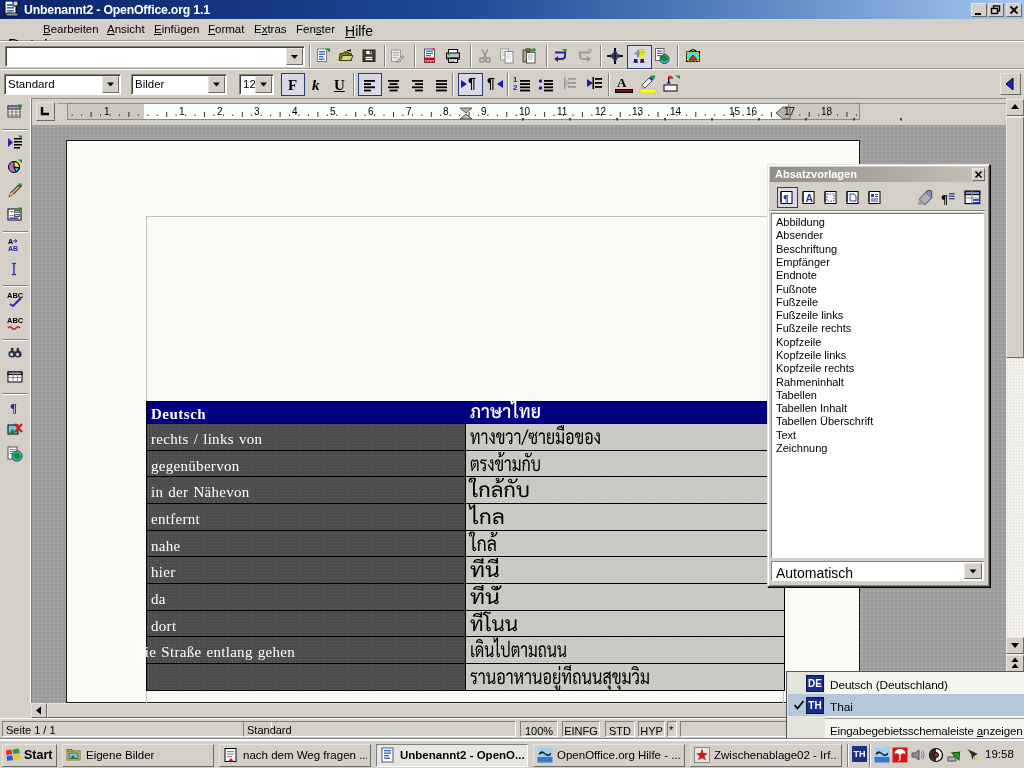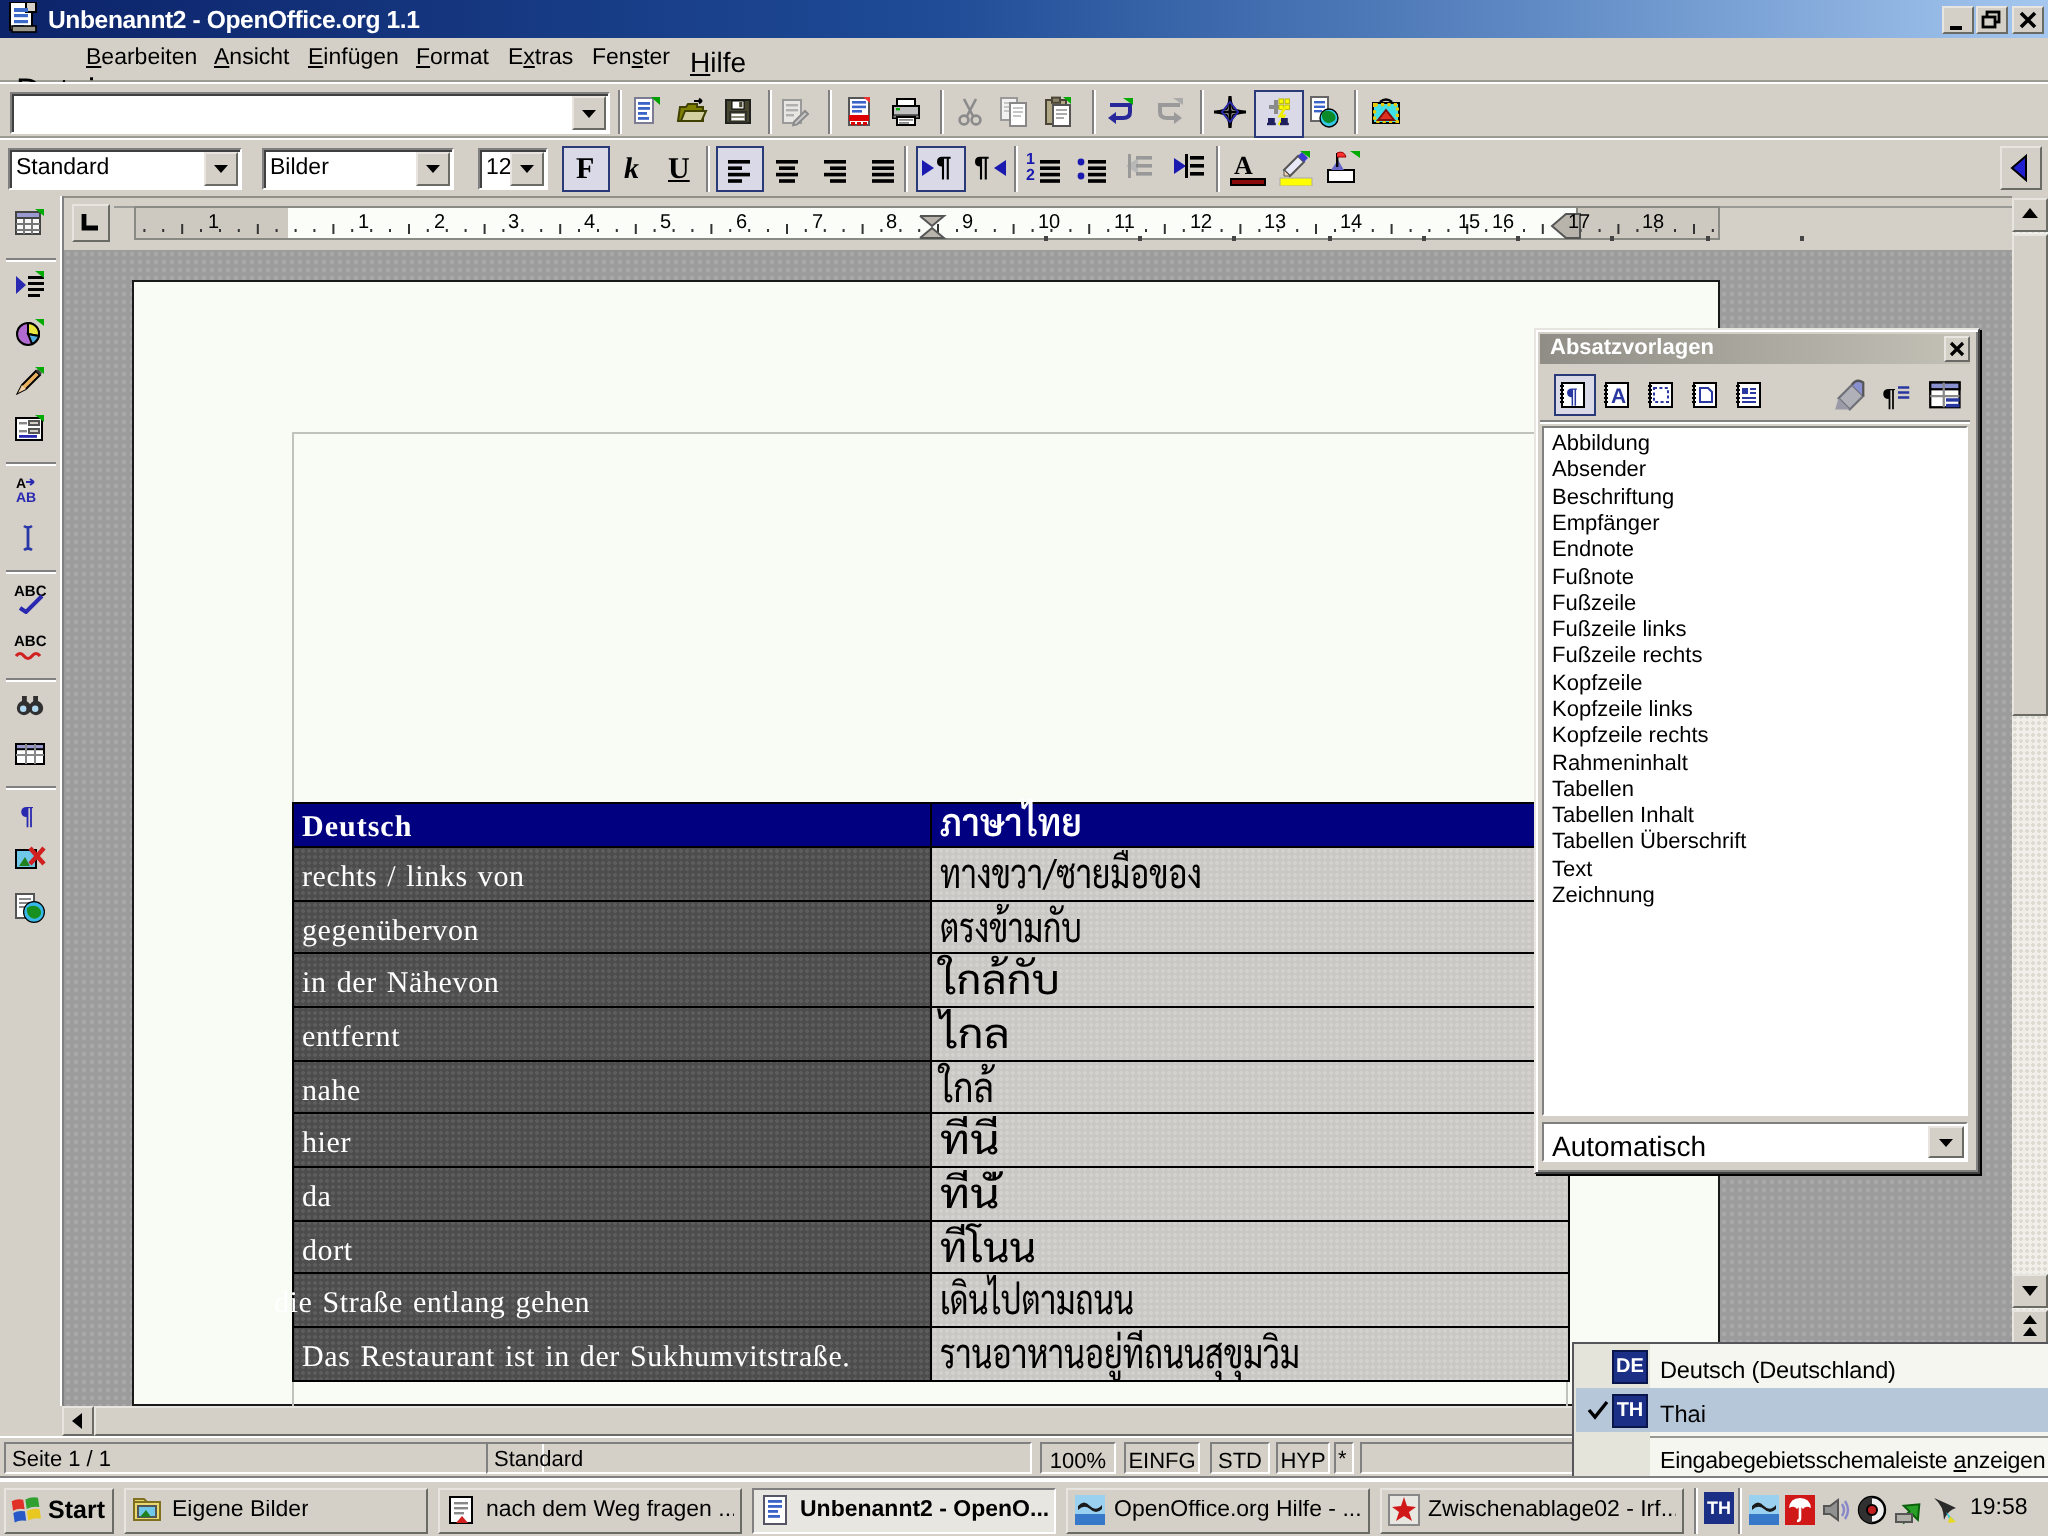--- a/index.html
+++ b/index.html
@@ -619,21 +619,20 @@
       </svg>
     </div>
     <div class="abs" style="left:115px;top:511.2px;width:637px;height:1px;background:#000"></div>
     <span class="abs txt" style="left:105px;top:519px;font:15px 'Liberation Serif',serif;color:#fff;letter-spacing:0.3px;word-spacing:1px">die Straße entlang gehen</span>
     <div class="abs" style="left:438px;top:514px">
       <svg width="98" height="24" viewBox="0 0 98 24" style="overflow:visible">
         <path transform="translate(0,18)" fill="#000000" d="M4.6 -1.8Q4.6 -0.9 4.1 -0.4Q3.7 0.2 2.9 0.2Q2.2 0.2 1.7 -0.4Q1.2 -1 1.2 -1.9V-11.5H2.6V-3.8Q2.8 -3.9 3 -3.9Q3.7 -3.9 4.2 -3.3Q4.6 -2.7 4.6 -1.8ZM3.7 -1.8Q3.7 -2.2 3.5 -2.5Q3.3 -2.8 3 -2.8Q2.7 -2.8 2.5 -2.5Q2.3 -2.2 2.3 -1.8Q2.3 -1.4 2.5 -1.2Q2.7 -0.9 3 -0.9Q3.3 -0.9 3.5 -1.2Q3.7 -1.4 3.7 -1.8Z M13.1 -7.7V0H11.7V-7.5Q11.7 -8.9 11.1 -9.6Q10.5 -10.3 9.4 -10.3Q8.6 -10.3 8 -9.9Q7.5 -9.5 7.2 -8.9Q6.9 -8.3 6.9 -7.6Q6.9 -7.2 7 -6.7Q7.1 -6.1 7.2 -5.3Q7.4 -4.5 7.5 -4Q7.5 -3.5 7.5 -3.1V-2.7Q7.9 -3.3 8.8 -4.3L9.1 -4.7Q8.6 -4.8 8.3 -5.3Q7.9 -5.8 7.9 -6.5Q7.9 -7.2 8.3 -7.7Q8.7 -8.2 9.4 -8.2Q10 -8.2 10.4 -7.7Q10.8 -7.2 10.8 -6.4Q10.8 -5.6 10.4 -5Q10.1 -4.3 9.3 -3.4Q8.5 -2.4 8.1 -1.6Q7.7 -0.9 7.6 0H6.3V-2.8Q6.3 -3.2 6 -4.8Q5.8 -5.7 5.7 -6.4Q5.6 -7.1 5.6 -7.6Q5.6 -8.8 6 -9.7Q6.5 -10.6 7.3 -11.2Q8.2 -11.7 9.4 -11.7Q11.1 -11.7 12.1 -10.6Q13.1 -9.6 13.1 -7.7ZM9.4 -5.6Q9.7 -5.6 9.9 -5.8Q10 -6.1 10 -6.5Q10 -6.8 9.9 -7.1Q9.7 -7.3 9.4 -7.3Q9.1 -7.3 8.9 -7.1Q8.7 -6.8 8.7 -6.5Q8.7 -6.1 8.9 -5.8Q9.1 -5.6 9.4 -5.6Z M7.6 -14.4Q6.7 -14.4 6 -14.3Q6.1 -16 7 -16.9Q7.9 -17.9 9.4 -17.9Q11 -17.9 12 -16.7Q13 -15.5 13.2 -13.2Q12 -13.8 10.5 -14.1Q9 -14.4 7.6 -14.4ZM9.4 -16.8Q8.6 -16.8 8 -16.4Q7.5 -16 7.3 -15.4Q7.6 -15.4 8.2 -15.4Q9.2 -15.4 10.2 -15.2Q11.2 -15 12 -14.7Q11.6 -15.7 10.9 -16.3Q10.3 -16.8 9.4 -16.8Z M23.6 -1.9Q23.6 -1 23.1 -0.4Q22.6 0.2 21.9 0.2Q21.2 0.2 20.7 -0.4Q20.3 -1 20.3 -1.9V-2Q19.6 -1.6 19 -1.1Q18.4 -0.6 18.1 0H16.7V-7.7Q16.4 -7.6 16.2 -7.6Q15.5 -7.6 15.1 -8.2Q14.6 -8.8 14.6 -9.7Q14.6 -10.6 15.1 -11.2Q15.5 -11.7 16.3 -11.7Q17 -11.7 17.5 -11.1Q18 -10.5 18 -9.6V-1.7Q18.4 -2.3 19.7 -3.1Q20.6 -3.6 21 -4Q21.5 -4.3 21.6 -4.7Q21.8 -5.1 21.8 -5.7V-11.5H23.1V-5.6Q23.1 -5 23 -4.5Q22.8 -4 22.5 -3.7Q23 -3.5 23.3 -3Q23.6 -2.5 23.6 -1.9ZM16.2 -8.7Q16.5 -8.7 16.7 -9Q17 -9.3 17 -9.7Q17 -10.1 16.7 -10.4Q16.5 -10.6 16.2 -10.6Q15.9 -10.6 15.7 -10.4Q15.5 -10.1 15.5 -9.7Q15.5 -9.3 15.7 -9Q15.9 -8.7 16.2 -8.7ZM22.6 -1.8Q22.6 -2.2 22.4 -2.5Q22.2 -2.8 21.9 -2.8Q21.6 -2.8 21.4 -2.5Q21.2 -2.2 21.2 -1.8Q21.2 -1.4 21.4 -1.2Q21.6 -0.9 21.9 -0.9Q22.2 -0.9 22.4 -1.2Q22.6 -1.4 22.6 -1.8Z M30.1 -1.8Q30.1 -0.9 29.6 -0.4Q29.1 0.2 28.4 0.2Q27.6 0.2 27.2 -0.4Q26.7 -1 26.7 -1.9V-17.4L24.9 -14.3L23.9 -14.8Q23.8 -16.5 23.3 -19.8H24.3Q24.7 -17.8 24.8 -16L26.8 -19.5H28V-3.8Q28.3 -3.9 28.5 -3.9Q29.2 -3.9 29.6 -3.3Q30.1 -2.7 30.1 -1.8ZM29.2 -1.8Q29.2 -2.2 29 -2.5Q28.8 -2.8 28.5 -2.8Q28.1 -2.8 27.9 -2.5Q27.7 -2.2 27.7 -1.8Q27.7 -1.4 27.9 -1.2Q28.1 -0.9 28.5 -0.9Q28.8 -0.9 29 -1.2Q29.2 -1.4 29.2 -1.8Z M39.6 -16.3V-2.5Q39.6 -1.2 38.7 -0.5Q37.8 0.2 36.2 0.2Q34.7 0.2 33.8 -0.5Q32.9 -1.2 32.9 -2.5V-7.7Q32.6 -7.6 32.4 -7.6Q31.7 -7.6 31.3 -8.2Q30.8 -8.8 30.8 -9.7Q30.8 -10.6 31.3 -11.2Q31.8 -11.7 32.5 -11.7Q33.2 -11.7 33.7 -11.1Q34.2 -10.5 34.2 -9.6V-2.7Q34.2 -2 34.8 -1.6Q35.3 -1.2 36.2 -1.2Q37.2 -1.2 37.7 -1.6Q38.3 -2 38.3 -2.7V-16.3ZM32.4 -8.7Q32.8 -8.7 33 -9Q33.2 -9.3 33.2 -9.7Q33.2 -10.1 33 -10.4Q32.8 -10.6 32.4 -10.6Q32.1 -10.6 31.9 -10.4Q31.7 -10.1 31.7 -9.7Q31.7 -9.3 31.9 -9Q32.1 -8.7 32.4 -8.7Z M49.2 -7.7V0H47.9V-7.7Q47.9 -8.6 47.7 -9.3Q47.5 -9.9 47 -10.3L45.4 -8.8L43.7 -10.3Q43.2 -9.9 43 -9.2Q42.8 -8.6 42.8 -7.6Q42.8 -7.1 42.8 -6.6Q42.9 -6.1 43.1 -5.3Q43.3 -4.5 43.4 -4Q43.4 -3.5 43.4 -3.1V-2.4Q43.7 -2.8 44 -3.2Q44.4 -3.6 45.1 -4.5Q44.6 -4.5 44.3 -5Q43.9 -5.5 43.9 -6.2Q43.9 -6.9 44.3 -7.4Q44.7 -7.9 45.4 -7.9Q46 -7.9 46.4 -7.4Q46.8 -6.9 46.8 -6.1Q46.8 -5.4 46.4 -4.7Q46 -4.1 45.3 -3.2Q44.4 -2.3 44 -1.6Q43.6 -0.9 43.5 0H42.2V-2.8Q42.2 -3.2 41.9 -4.7Q41.7 -5.7 41.6 -6.3Q41.5 -7 41.5 -7.6Q41.5 -9.2 42.1 -10.3Q42.7 -11.4 43.9 -11.7L45.4 -10.2L46.9 -11.7Q48 -11.5 48.6 -10.4Q49.2 -9.3 49.2 -7.7ZM45.4 -5.3Q45.7 -5.3 45.8 -5.5Q46 -5.8 46 -6.2Q46 -6.5 45.8 -6.8Q45.7 -7 45.4 -7Q45.1 -7 44.9 -6.8Q44.7 -6.5 44.7 -6.2Q44.7 -5.8 44.9 -5.5Q45.1 -5.3 45.4 -5.3Z M55.5 -8.5Q55.5 -9.4 55.1 -9.8Q54.6 -10.3 53.9 -10.3Q53.1 -10.3 52.6 -9.8Q52.2 -9.2 52.2 -8.3H50.8Q50.8 -9.9 51.7 -10.8Q52.5 -11.7 53.9 -11.7Q55.3 -11.7 56.1 -10.9Q56.9 -10 56.9 -8.6V0H55.5Z M66.6 -11.5V0H65.3Q64.6 -0.8 63.8 -1.4Q62.9 -1.9 62.2 -2.2Q62.2 -2.1 62.2 -2Q62.2 -1 61.7 -0.4Q61.2 0.2 60.4 0.2Q59.7 0.2 59.2 -0.4Q58.7 -1 58.7 -2Q58.7 -2.9 59.2 -3.5Q59.7 -4.1 60.5 -4.1Q60.6 -4.1 60.6 -4.1V-7.7Q60.4 -7.6 60.2 -7.6Q59.5 -7.6 59.1 -8.2Q58.6 -8.8 58.6 -9.7Q58.6 -10.6 59.1 -11.2Q59.5 -11.7 60.3 -11.7Q61 -11.7 61.5 -11.1Q62 -10.5 62 -9.6V-3.8Q62.9 -3.4 63.7 -2.9Q64.6 -2.4 65.2 -1.8V-11.5ZM60.2 -8.7Q60.5 -8.7 60.7 -9Q61 -9.3 61 -9.7Q61 -10.1 60.7 -10.4Q60.5 -10.6 60.2 -10.6Q59.9 -10.6 59.7 -10.4Q59.5 -10.1 59.5 -9.7Q59.5 -9.3 59.7 -9Q59.9 -8.7 60.2 -8.7ZM61.2 -1.9Q61.2 -2.4 61 -2.6Q60.7 -2.9 60.4 -2.9Q60.1 -2.9 59.8 -2.6Q59.6 -2.4 59.6 -1.9Q59.6 -1.5 59.8 -1.2Q60.1 -1 60.4 -1Q60.7 -1 61 -1.2Q61.2 -1.5 61.2 -1.9Z M75.7 -7.7V0H74.4V-7.5Q74.4 -8.8 73.8 -9.6Q73.2 -10.3 72.1 -10.3Q71.3 -10.3 70.6 -9.8Q70 -9.4 69.7 -8.5Q70.3 -8.4 70.8 -8.2Q71.3 -7.9 71.6 -7.5V-7.2Q71 -6.9 70.6 -6.4Q70.3 -5.8 70.3 -5.1V-3.7Q70.6 -3.8 70.7 -3.8Q71.4 -3.8 71.9 -3.3Q72.3 -2.7 72.3 -1.8Q72.3 -0.9 71.9 -0.4Q71.4 0.2 70.7 0.2Q69.9 0.2 69.4 -0.4Q68.9 -1 68.9 -1.9V-5Q68.9 -5.8 69.2 -6.4Q69.5 -7 70.1 -7.3Q69.5 -7.6 68.4 -7.6Q68.5 -8.8 69 -9.8Q69.5 -10.7 70.3 -11.2Q71.1 -11.7 72.2 -11.7Q73.8 -11.7 74.8 -10.6Q75.7 -9.5 75.7 -7.7ZM70.7 -2.7Q70.4 -2.7 70.2 -2.5Q70 -2.2 70 -1.8Q70 -1.4 70.2 -1.1Q70.4 -0.9 70.7 -0.9Q71 -0.9 71.2 -1.1Q71.5 -1.4 71.5 -1.8Q71.5 -2.2 71.2 -2.5Q71 -2.7 70.7 -2.7Z M86.2 -1.9Q86.2 -1 85.7 -0.4Q85.3 0.2 84.5 0.2Q83.8 0.2 83.4 -0.4Q82.9 -1 82.9 -1.9V-2Q82.3 -1.6 81.7 -1.1Q81.1 -0.6 80.7 0H79.3V-7.7Q79.1 -7.6 78.8 -7.6Q78.2 -7.6 77.7 -8.2Q77.3 -8.8 77.3 -9.7Q77.3 -10.6 77.7 -11.2Q78.2 -11.7 78.9 -11.7Q79.7 -11.7 80.2 -11.1Q80.6 -10.5 80.6 -9.6V-1.7Q81.1 -2.3 82.4 -3.1Q83.3 -3.6 83.7 -4Q84.1 -4.3 84.3 -4.7Q84.4 -5.1 84.4 -5.7V-11.5H85.8V-5.6Q85.8 -5 85.6 -4.5Q85.5 -4 85.2 -3.7Q85.7 -3.5 85.9 -3Q86.2 -2.5 86.2 -1.9ZM78.9 -8.7Q79.2 -8.7 79.4 -9Q79.6 -9.3 79.6 -9.7Q79.6 -10.1 79.4 -10.4Q79.2 -10.6 78.9 -10.6Q78.5 -10.6 78.3 -10.4Q78.1 -10.1 78.1 -9.7Q78.1 -9.3 78.3 -9Q78.5 -8.7 78.9 -8.7ZM85.3 -1.8Q85.3 -2.2 85.1 -2.5Q84.9 -2.8 84.5 -2.8Q84.2 -2.8 84 -2.5Q83.8 -2.2 83.8 -1.8Q83.8 -1.4 84 -1.2Q84.2 -0.9 84.5 -0.9Q84.9 -0.9 85.1 -1.2Q85.3 -1.4 85.3 -1.8Z M96.3 -1.9Q96.3 -1 95.8 -0.4Q95.3 0.2 94.6 0.2Q93.9 0.2 93.4 -0.4Q93 -1 93 -1.9V-2Q92.3 -1.6 91.7 -1.1Q91.1 -0.6 90.8 0H89.4V-7.7Q89.1 -7.6 88.9 -7.6Q88.2 -7.6 87.8 -8.2Q87.3 -8.8 87.3 -9.7Q87.3 -10.6 87.8 -11.2Q88.3 -11.7 89 -11.7Q89.7 -11.7 90.2 -11.1Q90.7 -10.5 90.7 -9.6V-1.7Q91.1 -2.3 92.5 -3.1Q93.3 -3.6 93.7 -4Q94.2 -4.3 94.3 -4.7Q94.5 -5.1 94.5 -5.7V-11.5H95.8V-5.6Q95.8 -5 95.7 -4.5Q95.5 -4 95.2 -3.7Q95.7 -3.5 96 -3Q96.3 -2.5 96.3 -1.9ZM88.9 -8.7Q89.2 -8.7 89.5 -9Q89.7 -9.3 89.7 -9.7Q89.7 -10.1 89.5 -10.4Q89.2 -10.6 88.9 -10.6Q88.6 -10.6 88.4 -10.4Q88.2 -10.1 88.2 -9.7Q88.2 -9.3 88.4 -9Q88.6 -8.7 88.9 -8.7ZM95.3 -1.8Q95.3 -2.2 95.1 -2.5Q94.9 -2.8 94.6 -2.8Q94.3 -2.8 94.1 -2.5Q93.9 -2.2 93.9 -1.8Q93.9 -1.4 94.1 -1.2Q94.3 -0.9 94.6 -0.9Q94.9 -0.9 95.1 -1.2Q95.3 -1.4 95.3 -1.8Z"></path>
       </svg>
     </div>
     <div class="abs" style="left:115px;top:537.9px;width:637px;height:1px;background:#000"></div>
-    <span class="abs txt" style="left:119px;top:546px;font:15px 'Liberation Serif',serif;color:#fff;letter-spacing:0.3px;word-spacing:1px">Das Restaurant ist in der Sukhumvitstraße.</span>
     <div class="abs" style="left:438px;top:541px">
       <svg width="181" height="24" viewBox="0 0 181 24" style="overflow:visible">
         <path transform="translate(0,18)" fill="#000000" d="M2 -9.1Q3.9 -8.9 5.1 -8.2Q6.4 -7.5 6.4 -6.4V-1.9Q6.4 -1 5.9 -0.4Q5.4 0.2 4.6 0.2Q3.9 0.2 3.4 -0.4Q2.9 -0.9 2.9 -1.8Q2.9 -2.7 3.4 -3.3Q3.8 -3.9 4.6 -3.9Q4.8 -3.9 5 -3.8V-6.2Q5 -6.8 3.8 -7.2Q2.6 -7.7 0.6 -8.1Q0.6 -9.8 1.2 -10.8Q1.8 -11.7 2.9 -11.7Q3.3 -11.7 3.7 -11.6Q4.1 -11.5 4.7 -11.3Q5.4 -11 5.7 -11Q5.8 -11 6 -11.2Q6.2 -11.4 6.2 -11.8L7.3 -11.4Q7.1 -10.6 6.7 -10.1Q6.3 -9.7 5.8 -9.7Q5.6 -9.7 5.3 -9.8Q4.9 -9.9 4.5 -10Q4.4 -10 3.9 -10.2Q3.4 -10.3 3.1 -10.3Q2.7 -10.3 2.4 -10Q2.1 -9.7 2 -9.1ZM5.3 -1.8Q5.3 -2.2 5.1 -2.5Q4.9 -2.8 4.6 -2.8Q4.2 -2.8 4 -2.5Q3.8 -2.2 3.8 -1.8Q3.8 -1.4 4 -1.2Q4.2 -0.9 4.6 -0.9Q4.9 -0.9 5.1 -1.2Q5.3 -1.4 5.3 -1.8Z M13.2 -8.5Q13.2 -9.4 12.8 -9.8Q12.3 -10.3 11.5 -10.3Q10.7 -10.3 10.2 -9.8Q9.8 -9.2 9.8 -8.3H8.4Q8.4 -9.9 9.2 -10.8Q10.1 -11.7 11.5 -11.7Q13 -11.7 13.8 -10.9Q14.6 -10 14.6 -8.6V0H13.2Z M25.5 -1.9Q25.5 -1 25 -0.4Q24.5 0.2 23.7 0.2Q23 0.2 22.5 -0.4Q22.1 -1 22.1 -1.9V-2Q21.4 -1.6 20.8 -1.1Q20.2 -0.6 19.8 0H18.3V-7.7Q18.1 -7.6 17.9 -7.6Q17.1 -7.6 16.7 -8.2Q16.2 -8.8 16.2 -9.7Q16.2 -10.6 16.7 -11.2Q17.2 -11.7 17.9 -11.7Q18.7 -11.7 19.2 -11.1Q19.7 -10.5 19.7 -9.6V-1.7Q20.2 -2.3 21.5 -3.1Q22.4 -3.6 22.9 -4Q23.3 -4.3 23.5 -4.7Q23.6 -5.1 23.6 -5.7V-11.5H25V-5.6Q25 -5 24.9 -4.5Q24.7 -4 24.4 -3.7Q24.9 -3.5 25.2 -3Q25.5 -2.5 25.5 -1.9ZM17.9 -8.7Q18.2 -8.7 18.4 -9Q18.6 -9.3 18.6 -9.7Q18.6 -10.1 18.4 -10.4Q18.2 -10.6 17.9 -10.6Q17.5 -10.6 17.3 -10.4Q17.1 -10.1 17.1 -9.7Q17.1 -9.3 17.3 -9Q17.5 -8.7 17.9 -8.7ZM24.5 -1.8Q24.5 -2.2 24.3 -2.5Q24.1 -2.8 23.7 -2.8Q23.4 -2.8 23.2 -2.5Q23 -2.2 23 -1.8Q23 -1.4 23.2 -1.2Q23.4 -0.9 23.7 -0.9Q24.1 -0.9 24.3 -1.2Q24.5 -1.4 24.5 -1.8Z M34.6 -8.3V-2.6Q34.6 -1.3 33.7 -0.6Q32.8 0.2 31.2 0.2Q29.6 0.2 28.7 -0.6Q27.8 -1.3 27.8 -2.6V-5.8Q27.8 -6.8 28.3 -7.3Q28.8 -7.9 29.6 -7.9Q30.3 -7.9 30.8 -7.4Q31.3 -6.8 31.3 -5.9Q31.3 -5 30.8 -4.5Q30.4 -3.9 29.7 -3.9Q29.4 -3.9 29.2 -4V-2.8Q29.2 -2 29.7 -1.6Q30.3 -1.2 31.2 -1.2Q32.2 -1.2 32.7 -1.6Q33.2 -2.1 33.2 -2.9V-8.3Q33.2 -9.2 32.6 -9.8Q31.9 -10.3 30.9 -10.3Q29.8 -10.3 29.1 -9.8Q28.4 -9.3 28.3 -8.4H26.9Q27.1 -9.9 28.1 -10.8Q29.2 -11.7 30.9 -11.7Q32.6 -11.7 33.6 -10.8Q34.6 -9.8 34.6 -8.3ZM28.9 -5.9Q28.9 -5.5 29.1 -5.3Q29.3 -5 29.6 -5Q30 -5 30.2 -5.3Q30.4 -5.5 30.4 -5.9Q30.4 -6.3 30.2 -6.6Q30 -6.8 29.6 -6.8Q29.3 -6.8 29.1 -6.6Q28.9 -6.3 28.9 -5.9Z M41.1 -8.5Q41.1 -9.4 40.7 -9.8Q40.2 -10.3 39.5 -10.3Q38.6 -10.3 38.2 -9.8Q37.7 -9.2 37.7 -8.3H36.3Q36.3 -9.9 37.2 -10.8Q38 -11.7 39.5 -11.7Q40.9 -11.7 41.7 -10.9Q42.5 -10 42.5 -8.6V0H41.1Z M52.5 -8Q52.9 -7.4 52.9 -6.3V0H51.5V-6.3Q51.5 -7.2 51.1 -7.2Q50.8 -7.2 50.4 -6.4L47.5 0H46.2V-7.7Q46 -7.6 45.8 -7.6Q45 -7.6 44.6 -8.2Q44.1 -8.8 44.1 -9.7Q44.1 -10.6 44.6 -11.2Q45.1 -11.7 45.8 -11.7Q46.6 -11.7 47.1 -11.1Q47.6 -10.5 47.6 -9.6V-4.2Q47.6 -3.5 47.6 -3Q47.5 -2.5 47.5 -2.4L49.6 -7.1Q50 -7.9 50.4 -8.2Q50.1 -8.5 50 -8.9Q49.9 -9.2 49.9 -9.7Q49.9 -10.6 50.3 -11.2Q50.8 -11.7 51.5 -11.7Q52.3 -11.7 52.8 -11.2Q53.2 -10.6 53.2 -9.7Q53.2 -9.1 53 -8.7Q52.8 -8.2 52.5 -8ZM45.8 -8.7Q46.1 -8.7 46.3 -9Q46.5 -9.3 46.5 -9.7Q46.5 -10.1 46.3 -10.4Q46.1 -10.6 45.8 -10.6Q45.5 -10.6 45.2 -10.4Q45 -10.1 45 -9.7Q45 -9.3 45.2 -9Q45.5 -8.7 45.8 -8.7ZM50.8 -9.7Q50.8 -9.3 51 -9Q51.2 -8.7 51.5 -8.7Q51.9 -8.7 52.1 -9Q52.3 -9.3 52.3 -9.7Q52.3 -10.1 52.1 -10.4Q51.9 -10.6 51.5 -10.6Q51.2 -10.6 51 -10.4Q50.8 -10.1 50.8 -9.7Z M59.5 -8.5Q59.5 -9.4 59 -9.8Q58.6 -10.3 57.8 -10.3Q57 -10.3 56.5 -9.8Q56 -9.2 56 -8.3H54.6Q54.6 -9.9 55.5 -10.8Q56.3 -11.7 57.8 -11.7Q59.2 -11.7 60 -10.9Q60.8 -10 60.8 -8.6V0H59.5Z M71.7 -1.9Q71.7 -1 71.2 -0.4Q70.7 0.2 70 0.2Q69.2 0.2 68.8 -0.4Q68.3 -1 68.3 -1.9V-2Q67.6 -1.6 67 -1.1Q66.4 -0.6 66 0H64.5V-7.7Q64.3 -7.6 64.1 -7.6Q63.4 -7.6 62.9 -8.2Q62.4 -8.8 62.4 -9.7Q62.4 -10.6 62.9 -11.2Q63.4 -11.7 64.2 -11.7Q64.9 -11.7 65.4 -11.1Q65.9 -10.5 65.9 -9.6V-1.7Q66.4 -2.3 67.7 -3.1Q68.6 -3.6 69.1 -4Q69.5 -4.3 69.7 -4.7Q69.9 -5.1 69.9 -5.7V-11.5H71.2V-5.6Q71.2 -5 71.1 -4.5Q70.9 -4 70.6 -3.7Q71.1 -3.5 71.4 -3Q71.7 -2.5 71.7 -1.9ZM64.1 -8.7Q64.4 -8.7 64.6 -9Q64.9 -9.3 64.9 -9.7Q64.9 -10.1 64.6 -10.4Q64.4 -10.6 64.1 -10.6Q63.8 -10.6 63.5 -10.4Q63.3 -10.1 63.3 -9.7Q63.3 -9.3 63.5 -9Q63.8 -8.7 64.1 -8.7ZM70.7 -1.8Q70.7 -2.2 70.5 -2.5Q70.3 -2.8 70 -2.8Q69.6 -2.8 69.4 -2.5Q69.2 -2.2 69.2 -1.8Q69.2 -1.4 69.4 -1.2Q69.6 -0.9 70 -0.9Q70.3 -0.9 70.5 -1.2Q70.7 -1.4 70.7 -1.8Z M80.8 -8.3V-2.6Q80.8 -1.3 79.9 -0.6Q79 0.2 77.4 0.2Q75.8 0.2 74.9 -0.6Q74 -1.3 74 -2.6V-5.8Q74 -6.8 74.5 -7.3Q75 -7.9 75.8 -7.9Q76.6 -7.9 77 -7.4Q77.5 -6.8 77.5 -5.9Q77.5 -5 77.1 -4.5Q76.6 -3.9 75.9 -3.9Q75.7 -3.9 75.4 -4V-2.8Q75.4 -2 76 -1.6Q76.5 -1.2 77.5 -1.2Q78.4 -1.2 78.9 -1.6Q79.4 -2.1 79.4 -2.9V-8.3Q79.4 -9.2 78.8 -9.8Q78.2 -10.3 77.1 -10.3Q76.1 -10.3 75.3 -9.8Q74.6 -9.3 74.5 -8.4H73.2Q73.3 -9.9 74.4 -10.8Q75.5 -11.7 77.1 -11.7Q78.8 -11.7 79.8 -10.8Q80.8 -9.8 80.8 -8.3ZM75.1 -5.9Q75.1 -5.5 75.3 -5.3Q75.5 -5 75.9 -5Q76.2 -5 76.4 -5.3Q76.6 -5.5 76.6 -5.9Q76.6 -6.3 76.4 -6.6Q76.2 -6.8 75.9 -6.8Q75.5 -6.8 75.3 -6.6Q75.1 -6.3 75.1 -5.9Z M90.2 -11.5V-2.8Q90.2 -1.4 89.2 -0.6Q88.3 0.2 86.6 0.2Q85 0.2 84 -0.6Q83.1 -1.4 83.1 -2.8V-4.1Q83.1 -4.7 83.3 -5.3Q83.6 -5.8 84.1 -6.1Q83.5 -6.4 83.2 -7.2Q82.9 -7.9 82.9 -8.9Q82.9 -10.2 83.5 -10.9Q84 -11.7 85 -11.7Q85.7 -11.7 86.2 -11.2Q86.6 -10.7 86.6 -9.9Q86.6 -9.1 86.2 -8.6Q85.8 -8.1 85.1 -8.1Q84.5 -8.1 84.2 -8.4Q84.2 -7.7 84.6 -7.2Q84.9 -6.8 85.4 -6.8H87V-5.4H85.4Q85 -5.4 84.7 -5Q84.4 -4.7 84.4 -4.1V-2.9Q84.4 -2.1 85 -1.6Q85.6 -1.2 86.6 -1.2Q87.6 -1.2 88.2 -1.6Q88.8 -2.1 88.8 -2.9V-11.5ZM84.3 -9.9Q84.3 -9.5 84.5 -9.3Q84.7 -9 85.1 -9Q85.4 -9 85.6 -9.3Q85.8 -9.5 85.8 -9.9Q85.8 -10.3 85.6 -10.5Q85.4 -10.8 85.1 -10.8Q84.7 -10.8 84.5 -10.5Q84.3 -10.3 84.3 -9.9Z M86.4 4.9V4.4Q86.1 4.5 85.9 4.5Q85.3 4.5 85 4Q84.6 3.6 84.6 2.8Q84.6 2.1 85 1.7Q85.4 1.2 86 1.2Q86.7 1.2 87.1 1.6Q87.6 2.1 87.6 2.7V4.9Q87.6 5.2 87.7 5.4Q87.9 5.5 88.3 5.5Q88.6 5.5 88.8 5.4Q89 5.2 89 4.9V1.3H90.2V4.9Q90.2 5.7 89.7 6.2Q89.2 6.6 88.2 6.6Q87.3 6.6 86.9 6.2Q86.4 5.7 86.4 4.9ZM86.5 2.8Q86.5 2.5 86.4 2.3Q86.2 2.1 85.9 2.1Q85.7 2.1 85.5 2.3Q85.4 2.5 85.4 2.8Q85.4 3.2 85.5 3.4Q85.7 3.6 85.9 3.6Q86.2 3.6 86.4 3.4Q86.5 3.2 86.5 2.8Z M88.8 -18.1H90.2V-13.8H88.8Z M100.9 -9.3V0H99.5V-9.2Q99.5 -10.3 99 -10.3Q98.7 -10.3 98.6 -10.1Q98.4 -10 98.3 -9.7L95.3 0H93.9V-7.7Q93.6 -7.6 93.4 -7.6Q92.7 -7.6 92.2 -8.2Q91.8 -8.8 91.8 -9.7Q91.8 -10.6 92.2 -11.2Q92.7 -11.7 93.5 -11.7Q94.3 -11.7 94.8 -11.1Q95.3 -10.5 95.3 -9.6V-4.4Q95.3 -3.6 95.1 -2.3L95.6 -4.4L97.2 -9.9Q97.8 -11.7 99.2 -11.7Q100.9 -11.7 100.9 -9.3ZM93.4 -8.7Q93.8 -8.7 94 -9Q94.2 -9.3 94.2 -9.7Q94.2 -10.1 94 -10.4Q93.8 -10.6 93.4 -10.6Q93.1 -10.6 92.9 -10.4Q92.7 -10.1 92.7 -9.7Q92.7 -9.3 92.9 -9Q93.1 -8.7 93.4 -8.7Z M101 -13.2Q99.8 -13.8 98.3 -14.1Q96.7 -14.4 95.3 -14.4Q94.3 -14.4 93.6 -14.3Q93.7 -16 94.6 -16.9Q95.5 -17.9 97.1 -17.9Q98.7 -17.9 99.7 -16.8V-19H100.9V-14.3Q101 -13.9 101 -13.2ZM99.8 -14.7Q99.4 -15.7 98.7 -16.3Q98 -16.8 97.1 -16.8Q96.3 -16.8 95.7 -16.4Q95.1 -16 94.9 -15.4Q95.2 -15.4 95.9 -15.4Q96.9 -15.4 97.9 -15.2Q99 -15 99.8 -14.7Z M99.6 -18.1H100.9V-13.8H99.6Z M110.4 -7.7V0H109V-7.5Q109 -8.8 108.4 -9.6Q107.7 -10.3 106.7 -10.3Q105.8 -10.3 105.1 -9.8Q104.4 -9.4 104.2 -8.5Q104.8 -8.4 105.3 -8.2Q105.8 -7.9 106.1 -7.5V-7.2Q105.5 -6.9 105.1 -6.4Q104.8 -5.8 104.8 -5.1V-3.7Q105.1 -3.8 105.2 -3.8Q106 -3.8 106.4 -3.3Q106.9 -2.7 106.9 -1.8Q106.9 -0.9 106.4 -0.4Q105.9 0.2 105.1 0.2Q104.4 0.2 103.9 -0.4Q103.4 -1 103.4 -1.9V-5Q103.4 -5.8 103.7 -6.4Q104 -7 104.6 -7.3Q103.9 -7.6 102.8 -7.6Q102.9 -8.8 103.4 -9.8Q103.9 -10.7 104.8 -11.2Q105.7 -11.7 106.8 -11.7Q108.4 -11.7 109.4 -10.6Q110.4 -9.5 110.4 -7.7ZM105.2 -2.7Q104.9 -2.7 104.7 -2.5Q104.4 -2.2 104.4 -1.8Q104.4 -1.4 104.7 -1.1Q104.9 -0.9 105.2 -0.9Q105.5 -0.9 105.8 -1.1Q106 -1.4 106 -1.8Q106 -2.2 105.8 -2.5Q105.5 -2.7 105.2 -2.7Z M121.3 -1.9Q121.3 -1 120.8 -0.4Q120.3 0.2 119.5 0.2Q118.8 0.2 118.3 -0.4Q117.8 -1 117.8 -1.9V-2Q117.2 -1.6 116.5 -1.1Q115.9 -0.6 115.6 0H114.1V-7.7Q113.9 -7.6 113.6 -7.6Q112.9 -7.6 112.4 -8.2Q112 -8.8 112 -9.7Q112 -10.6 112.5 -11.2Q113 -11.7 113.7 -11.7Q114.5 -11.7 115 -11.1Q115.5 -10.5 115.5 -9.6V-1.7Q115.9 -2.3 117.3 -3.1Q118.2 -3.6 118.6 -4Q119.1 -4.3 119.2 -4.7Q119.4 -5.1 119.4 -5.7V-11.5H120.8V-5.6Q120.8 -5 120.6 -4.5Q120.5 -4 120.2 -3.7Q120.7 -3.5 121 -3Q121.3 -2.5 121.3 -1.9ZM113.6 -8.7Q114 -8.7 114.2 -9Q114.4 -9.3 114.4 -9.7Q114.4 -10.1 114.2 -10.4Q114 -10.6 113.6 -10.6Q113.3 -10.6 113.1 -10.4Q112.9 -10.1 112.9 -9.7Q112.9 -9.3 113.1 -9Q113.3 -8.7 113.6 -8.7ZM120.3 -1.8Q120.3 -2.2 120.1 -2.5Q119.9 -2.8 119.5 -2.8Q119.2 -2.8 119 -2.5Q118.8 -2.2 118.8 -1.8Q118.8 -1.4 119 -1.2Q119.2 -0.9 119.5 -0.9Q119.9 -0.9 120.1 -1.2Q120.3 -1.4 120.3 -1.8Z M131.7 -1.9Q131.7 -1 131.2 -0.4Q130.7 0.2 129.9 0.2Q129.2 0.2 128.7 -0.4Q128.2 -1 128.2 -1.9V-2Q127.6 -1.6 127 -1.1Q126.3 -0.6 126 0H124.5V-7.7Q124.3 -7.6 124 -7.6Q123.3 -7.6 122.8 -8.2Q122.4 -8.8 122.4 -9.7Q122.4 -10.6 122.9 -11.2Q123.4 -11.7 124.1 -11.7Q124.9 -11.7 125.4 -11.1Q125.9 -10.5 125.9 -9.6V-1.7Q126.3 -2.3 127.7 -3.1Q128.6 -3.6 129 -4Q129.5 -4.3 129.6 -4.7Q129.8 -5.1 129.8 -5.7V-11.5H131.2V-5.6Q131.2 -5 131 -4.5Q130.9 -4 130.6 -3.7Q131.1 -3.5 131.4 -3Q131.7 -2.5 131.7 -1.9ZM124 -8.7Q124.4 -8.7 124.6 -9Q124.8 -9.3 124.8 -9.7Q124.8 -10.1 124.6 -10.4Q124.4 -10.6 124 -10.6Q123.7 -10.6 123.5 -10.4Q123.3 -10.1 123.3 -9.7Q123.3 -9.3 123.5 -9Q123.7 -8.7 124 -8.7ZM130.7 -1.8Q130.7 -2.2 130.5 -2.5Q130.3 -2.8 129.9 -2.8Q129.6 -2.8 129.4 -2.5Q129.2 -2.2 129.2 -1.8Q129.2 -1.4 129.4 -1.2Q129.6 -0.9 129.9 -0.9Q130.3 -0.9 130.5 -1.2Q130.7 -1.4 130.7 -1.8Z M140 -10.4Q140.7 -9.5 140.7 -8.3V0H139.3V-4.6Q139.3 -5.5 138.6 -6Q137.9 -6.5 137 -6.5Q136.2 -6.5 135.6 -6Q135 -5.5 135 -4.6V-3.8Q135.2 -3.9 135.5 -3.9Q136.2 -3.9 136.6 -3.3Q137.1 -2.7 137.1 -1.8Q137.1 -0.9 136.6 -0.4Q136.1 0.2 135.4 0.2Q134.6 0.2 134.1 -0.4Q133.6 -1 133.6 -1.9V-4.6Q133.6 -5.8 134.3 -6.7Q135 -7.5 136.1 -7.7Q137.4 -8.9 138.3 -10.1Q137.7 -10.3 136.9 -10.3Q135.9 -10.3 135.2 -9.8Q134.5 -9.3 134.3 -8.4H133Q133.1 -9.9 134.2 -10.8Q135.2 -11.7 136.9 -11.7Q138.1 -11.7 139 -11.2Q139.4 -12 139.5 -12.6H141.1Q140.9 -11.7 140 -10.4ZM139.3 -8.3Q139.3 -8.9 139.1 -9.3Q138.4 -8.5 137.5 -7.8Q138.6 -7.6 139.3 -6.7ZM135.4 -2.8Q135.1 -2.8 134.9 -2.5Q134.7 -2.2 134.7 -1.8Q134.7 -1.4 134.9 -1.2Q135.1 -0.9 135.4 -0.9Q135.8 -0.9 136 -1.2Q136.2 -1.4 136.2 -1.8Q136.2 -2.2 136 -2.5Q135.8 -2.8 135.4 -2.8Z M139.4 4.4Q139.2 4.5 138.9 4.5Q138.3 4.5 138 4Q137.6 3.6 137.6 2.8Q137.6 2.1 138 1.7Q138.5 1.2 139.1 1.2Q139.8 1.2 140.2 1.7Q140.7 2.1 140.7 2.8V6.6H139.4ZM139.5 2.8Q139.5 2.5 139.4 2.3Q139.2 2.1 138.9 2.1Q138.7 2.1 138.5 2.3Q138.4 2.5 138.4 2.8Q138.4 3.2 138.5 3.4Q138.7 3.6 138.9 3.6Q139.2 3.6 139.4 3.4Q139.5 3.2 139.5 2.8Z M150.4 -11.5V-2.6Q150.4 -1.3 149.7 -0.5Q149 0.2 147.7 0.2Q146.5 0.2 145.8 -0.5Q145.1 -1.3 145.1 -2.6V-4.8Q145.1 -5.4 145.3 -5.8Q145.4 -6.2 145.8 -6.9Q146.1 -7.4 146.2 -7.9Q146.4 -8.4 146.4 -8.9Q146.4 -9.7 146 -10.1Q145.6 -10.5 144.9 -10.5Q144.1 -10.5 143.7 -10Q143.8 -10 143.9 -10Q144.6 -10 145 -9.5Q145.4 -9 145.4 -8.2Q145.4 -7.4 145 -6.8Q144.6 -6.3 143.8 -6.3Q143 -6.3 142.6 -6.9Q142.2 -7.5 142.2 -8.6Q142.2 -9.9 142.9 -10.8Q143.6 -11.7 145 -11.7Q146.2 -11.7 146.9 -11Q147.7 -10.3 147.7 -9Q147.7 -8.4 147.5 -7.9Q147.4 -7.4 147.1 -6.7Q146.8 -6.1 146.6 -5.7Q146.5 -5.3 146.5 -4.8V-2.5Q146.5 -1.9 146.8 -1.5Q147.2 -1.2 147.8 -1.2Q148.4 -1.2 148.7 -1.5Q149 -1.9 149 -2.5V-11.5ZM143.8 -9.1Q143.5 -9.1 143.3 -8.8Q143.1 -8.6 143.1 -8.2Q143.1 -7.8 143.3 -7.5Q143.5 -7.3 143.8 -7.3Q144.2 -7.3 144.4 -7.5Q144.6 -7.8 144.6 -8.2Q144.6 -8.6 144.4 -8.8Q144.2 -9.1 143.8 -9.1Z M149.1 4.4Q148.9 4.5 148.6 4.5Q148 4.5 147.7 4Q147.3 3.6 147.3 2.8Q147.3 2.1 147.7 1.7Q148.2 1.2 148.8 1.2Q149.5 1.2 149.9 1.7Q150.4 2.1 150.4 2.8V6.6H149.1ZM149.2 2.8Q149.2 2.5 149.1 2.3Q148.9 2.1 148.6 2.1Q148.4 2.1 148.2 2.3Q148.1 2.5 148.1 2.8Q148.1 3.2 148.2 3.4Q148.4 3.6 148.6 3.6Q148.9 3.6 149.1 3.4Q149.2 3.2 149.2 2.8Z M160.4 -11.5V0H159.1Q158.4 -0.8 157.5 -1.4Q156.7 -1.9 155.9 -2.2Q155.9 -2.1 155.9 -2Q155.9 -1 155.4 -0.4Q154.9 0.2 154.1 0.2Q153.3 0.2 152.8 -0.4Q152.3 -1 152.3 -2Q152.3 -2.9 152.8 -3.5Q153.3 -4.1 154.1 -4.1Q154.2 -4.1 154.3 -4.1V-7.7Q154 -7.6 153.8 -7.6Q153.1 -7.6 152.6 -8.2Q152.2 -8.8 152.2 -9.7Q152.2 -10.6 152.7 -11.2Q153.1 -11.7 153.9 -11.7Q154.7 -11.7 155.2 -11.1Q155.7 -10.5 155.7 -9.6V-3.8Q156.6 -3.4 157.5 -2.9Q158.4 -2.4 159 -1.8V-11.5ZM153.8 -8.7Q154.2 -8.7 154.4 -9Q154.6 -9.3 154.6 -9.7Q154.6 -10.1 154.4 -10.4Q154.2 -10.6 153.8 -10.6Q153.5 -10.6 153.3 -10.4Q153.1 -10.1 153.1 -9.7Q153.1 -9.3 153.3 -9Q153.5 -8.7 153.8 -8.7ZM154.8 -1.9Q154.8 -2.4 154.6 -2.6Q154.4 -2.9 154 -2.9Q153.7 -2.9 153.5 -2.6Q153.2 -2.4 153.2 -1.9Q153.2 -1.5 153.5 -1.2Q153.7 -1 154 -1Q154.4 -1 154.6 -1.2Q154.8 -1.5 154.8 -1.9Z M168.8 -8.2V-1.9Q168.8 -1 168.3 -0.4Q167.8 0.2 167 0.2Q166.2 0.2 165.7 -0.4Q165.3 -0.9 165.3 -1.8Q165.3 -2.7 165.7 -3.3Q166.2 -3.9 166.9 -3.9Q167.1 -3.9 167.4 -3.8V-8.1Q167.4 -9.1 166.9 -9.7Q166.3 -10.3 165.4 -10.3Q164.6 -10.3 164 -9.8Q163.4 -9.2 163.3 -8.3H161.9Q162 -9.9 163 -10.8Q163.9 -11.7 165.4 -11.7Q167 -11.7 167.9 -10.8Q168.8 -9.8 168.8 -8.2ZM167.7 -1.8Q167.7 -2.2 167.5 -2.5Q167.3 -2.8 166.9 -2.8Q166.6 -2.8 166.4 -2.5Q166.2 -2.2 166.2 -1.8Q166.2 -1.4 166.4 -1.2Q166.6 -0.9 166.9 -0.9Q167.3 -0.9 167.5 -1.2Q167.7 -1.4 167.7 -1.8Z M163.1 -14.4Q162.1 -14.4 161.4 -14.3Q161.5 -16 162.5 -16.9Q163.4 -17.9 164.9 -17.9Q166.6 -17.9 167.7 -16.7Q168.7 -15.5 168.9 -13.2Q167.7 -13.8 166.1 -14.1Q164.6 -14.4 163.1 -14.4ZM164.9 -16.8Q164.1 -16.8 163.5 -16.4Q162.9 -16 162.8 -15.4Q163.1 -15.4 163.7 -15.4Q164.8 -15.4 165.8 -15.2Q166.9 -15 167.6 -14.7Q167.3 -15.7 166.6 -16.3Q165.9 -16.8 164.9 -16.8Z M178.8 -11.5V0H177.5Q176.8 -0.8 175.9 -1.4Q175.1 -1.9 174.3 -2.2Q174.3 -2.1 174.3 -2Q174.3 -1 173.8 -0.4Q173.3 0.2 172.5 0.2Q171.7 0.2 171.2 -0.4Q170.7 -1 170.7 -2Q170.7 -2.9 171.2 -3.5Q171.7 -4.1 172.5 -4.1Q172.6 -4.1 172.7 -4.1V-7.7Q172.4 -7.6 172.2 -7.6Q171.5 -7.6 171 -8.2Q170.6 -8.8 170.6 -9.7Q170.6 -10.6 171.1 -11.2Q171.5 -11.7 172.3 -11.7Q173.1 -11.7 173.6 -11.1Q174.1 -10.5 174.1 -9.6V-3.8Q175 -3.4 175.9 -2.9Q176.8 -2.4 177.4 -1.8V-11.5ZM172.2 -8.7Q172.6 -8.7 172.8 -9Q173 -9.3 173 -9.7Q173 -10.1 172.8 -10.4Q172.6 -10.6 172.2 -10.6Q171.9 -10.6 171.7 -10.4Q171.5 -10.1 171.5 -9.7Q171.5 -9.3 171.7 -9Q171.9 -8.7 172.2 -8.7ZM173.2 -1.9Q173.2 -2.4 173 -2.6Q172.8 -2.9 172.4 -2.9Q172.1 -2.9 171.9 -2.6Q171.6 -2.4 171.6 -1.9Q171.6 -1.5 171.9 -1.2Q172.1 -1 172.4 -1Q172.8 -1 173 -1.2Q173.2 -1.5 173.2 -1.9Z"></path>
       </svg>
     </div>
   </div>
 <div class="abs" style="left:1006px;top:99px;width:18px;height:604px;background:#f1efe9;background-image:radial-gradient(#dddad2 0.8px,transparent 1px);background-size:3px 3px">
     <div class="abs raised1 btn" style="left:0;top:0;width:18px;height:17px">
       <svg width="16" height="15">
         <path d="M8 4 L12 9 L4 9 Z" fill="#000"></path>

